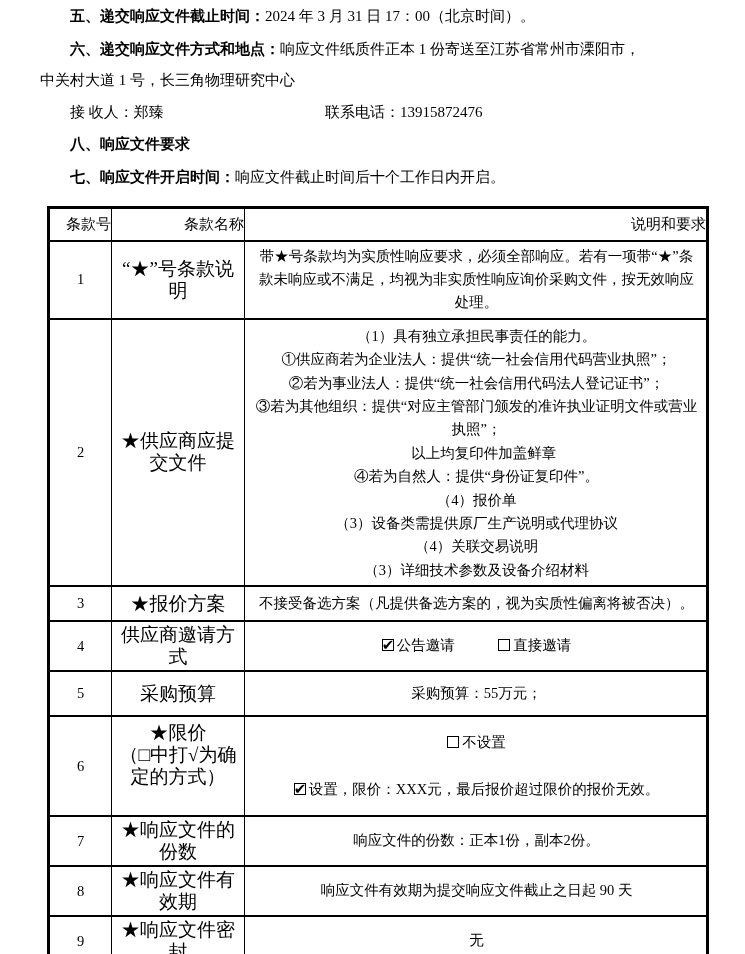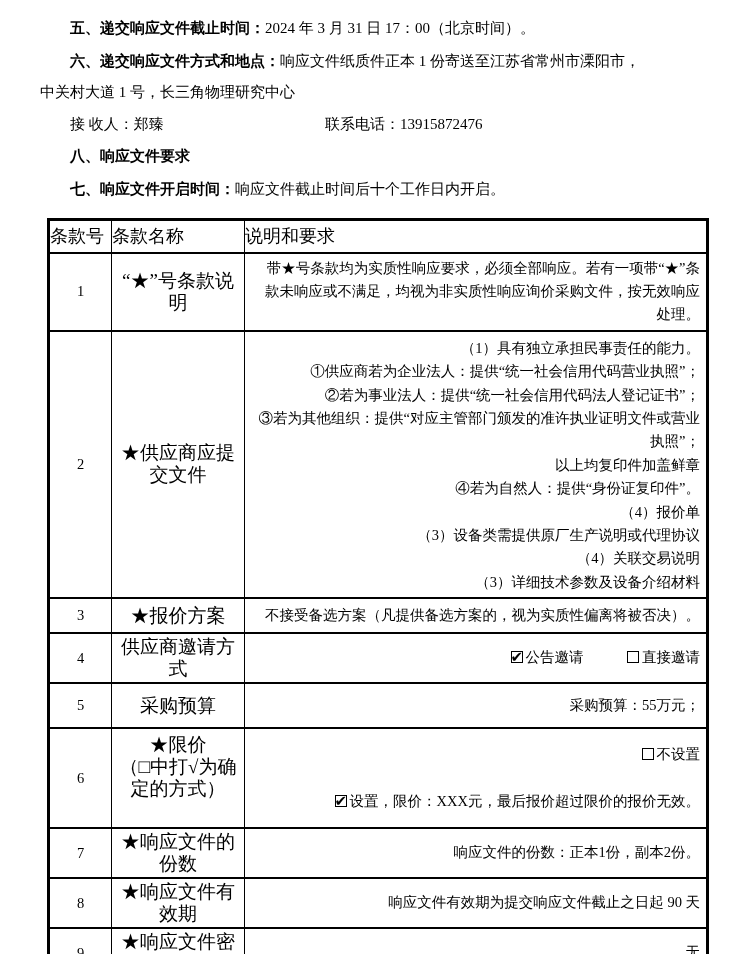--- a/index.html
+++ b/index.html
@@ -5,21 +5,21 @@
   * { box-sizing: border-box; margin: 0; padding: 0; }
   html,body { background:#ffffff; }
   body {
     width: 745px; height: 954px;
     font-family: "Liberation Serif", "DejaVu Serif", serif;
     color: #000;
     overflow: hidden;
   }
   .page {
     width: 686px; height: 954px;
-    padding: 12px 35px 0 40px;
+    padding: 0 35px 0 40px;
   }
   .intro p {
     font-size: 15px;
     line-height: 31.5px;
     text-indent: 2em;
   }
   .b {
     font-family: "Liberation Sans", "DejaVu Sans", sans-serif;
     font-weight: bold;
   }
@@ -35,26 +35,26 @@
   table.req th, table.req td {
     border-left: 1.5px solid #000;
     border-right: 1.5px solid #000;
     border-top: 2.5px solid #000;
     border-bottom: 2.5px solid #000;
     vertical-align: middle;
     font-weight: normal;
   }
   table.req th {
     height: 33px;
-    font-size: 18px;
-    text-align: left;
+    font-size: 15px;
+    text-align: right;
   }
   td.num { text-align: center; font-size: 14.5px; }
   td.name { text-align: center; font-size: 19px; line-height: 22px; padding: 2px 3px; }
-  td.content { font-size: 14.5px; padding: 3px 6px 3px 8px; text-align: right; }
+  td.content { font-size: 14.5px; padding: 3px 6px 3px 8px; text-align: center; }
   td.content .line { line-height: 23.4px; }
   
   tbody tr:nth-child(1) td { height: 48px; }
   tbody tr:nth-child(2) td { height: 233px; }
   tbody tr:nth-child(3) td { height: 35px; }
   tbody tr:nth-child(4) td { height: 37px; }
   tbody tr:nth-child(5) td { height: 45px; }
   tbody tr:nth-child(6) td { height: 100px; }
   tbody tr:nth-child(7) td { height: 30px; }
   tbody tr:nth-child(8) td { height: 38px; }

